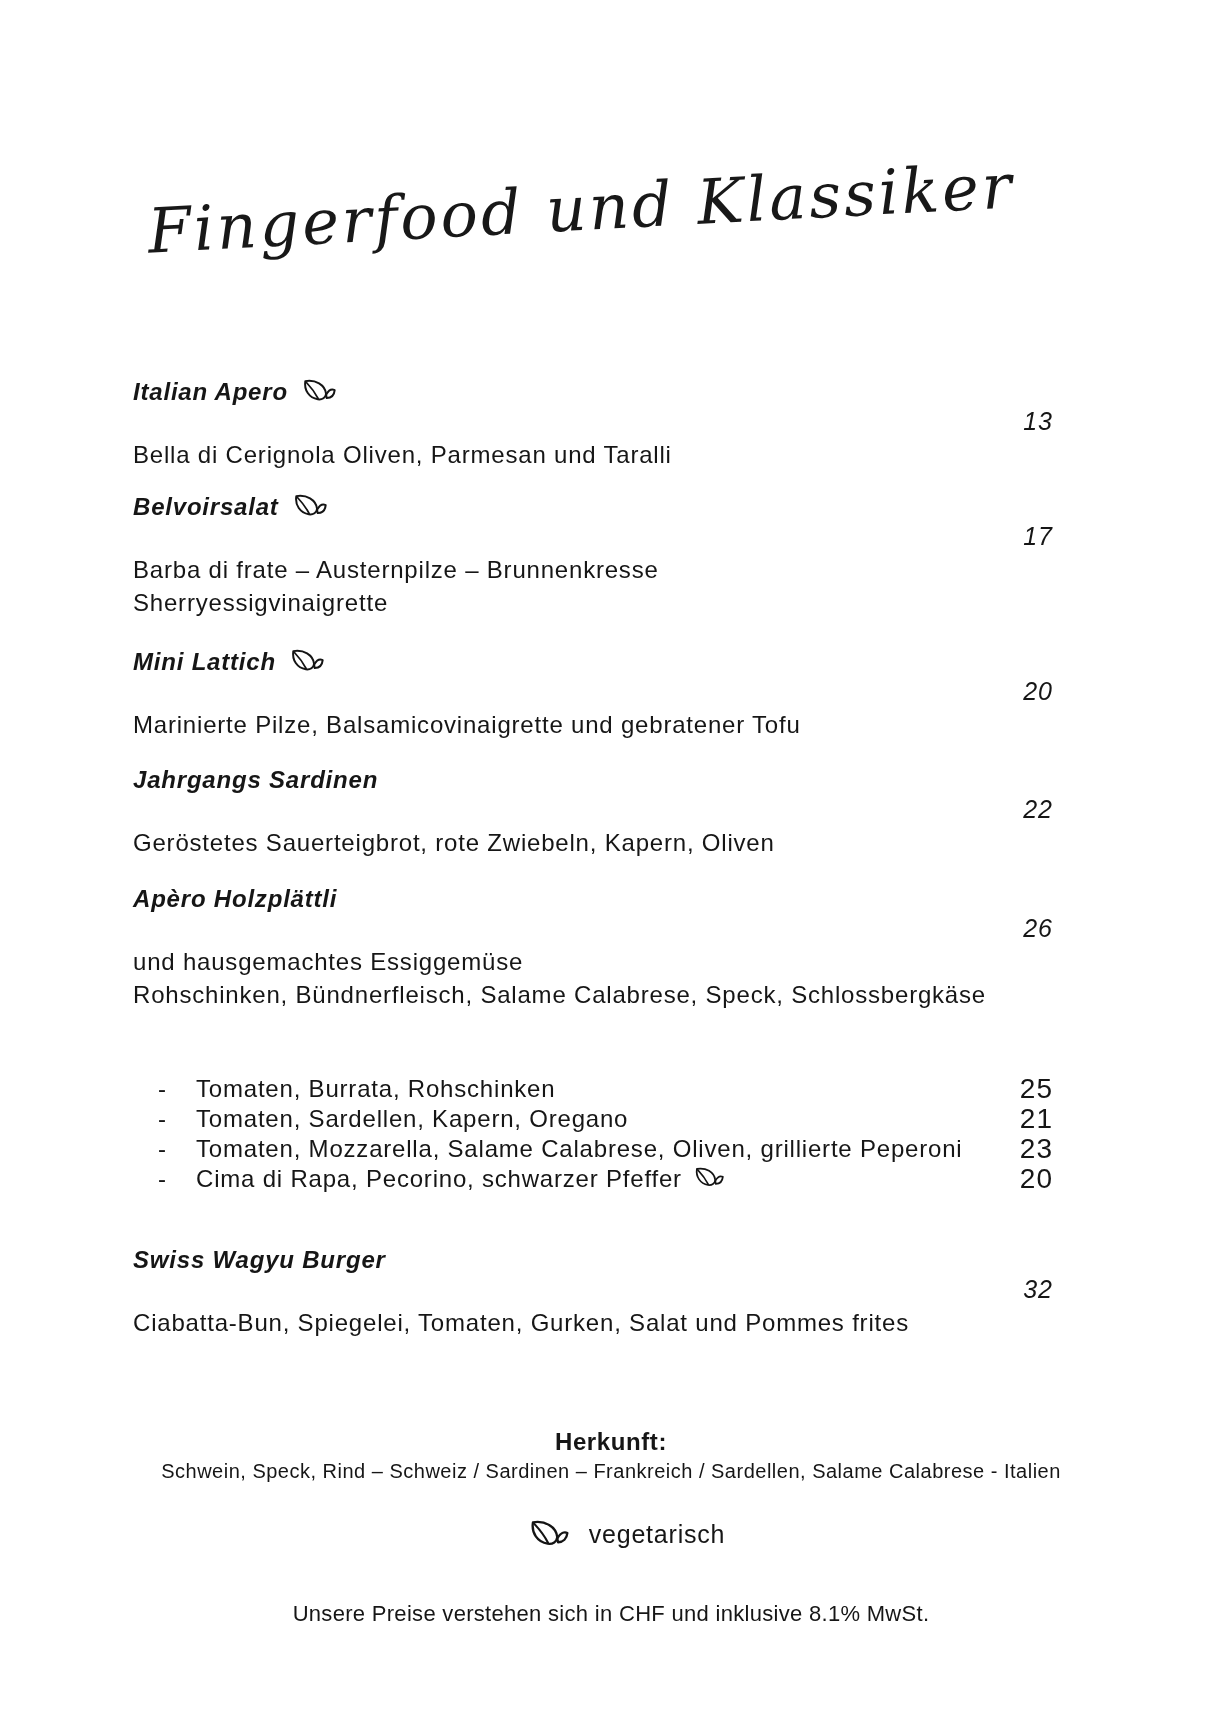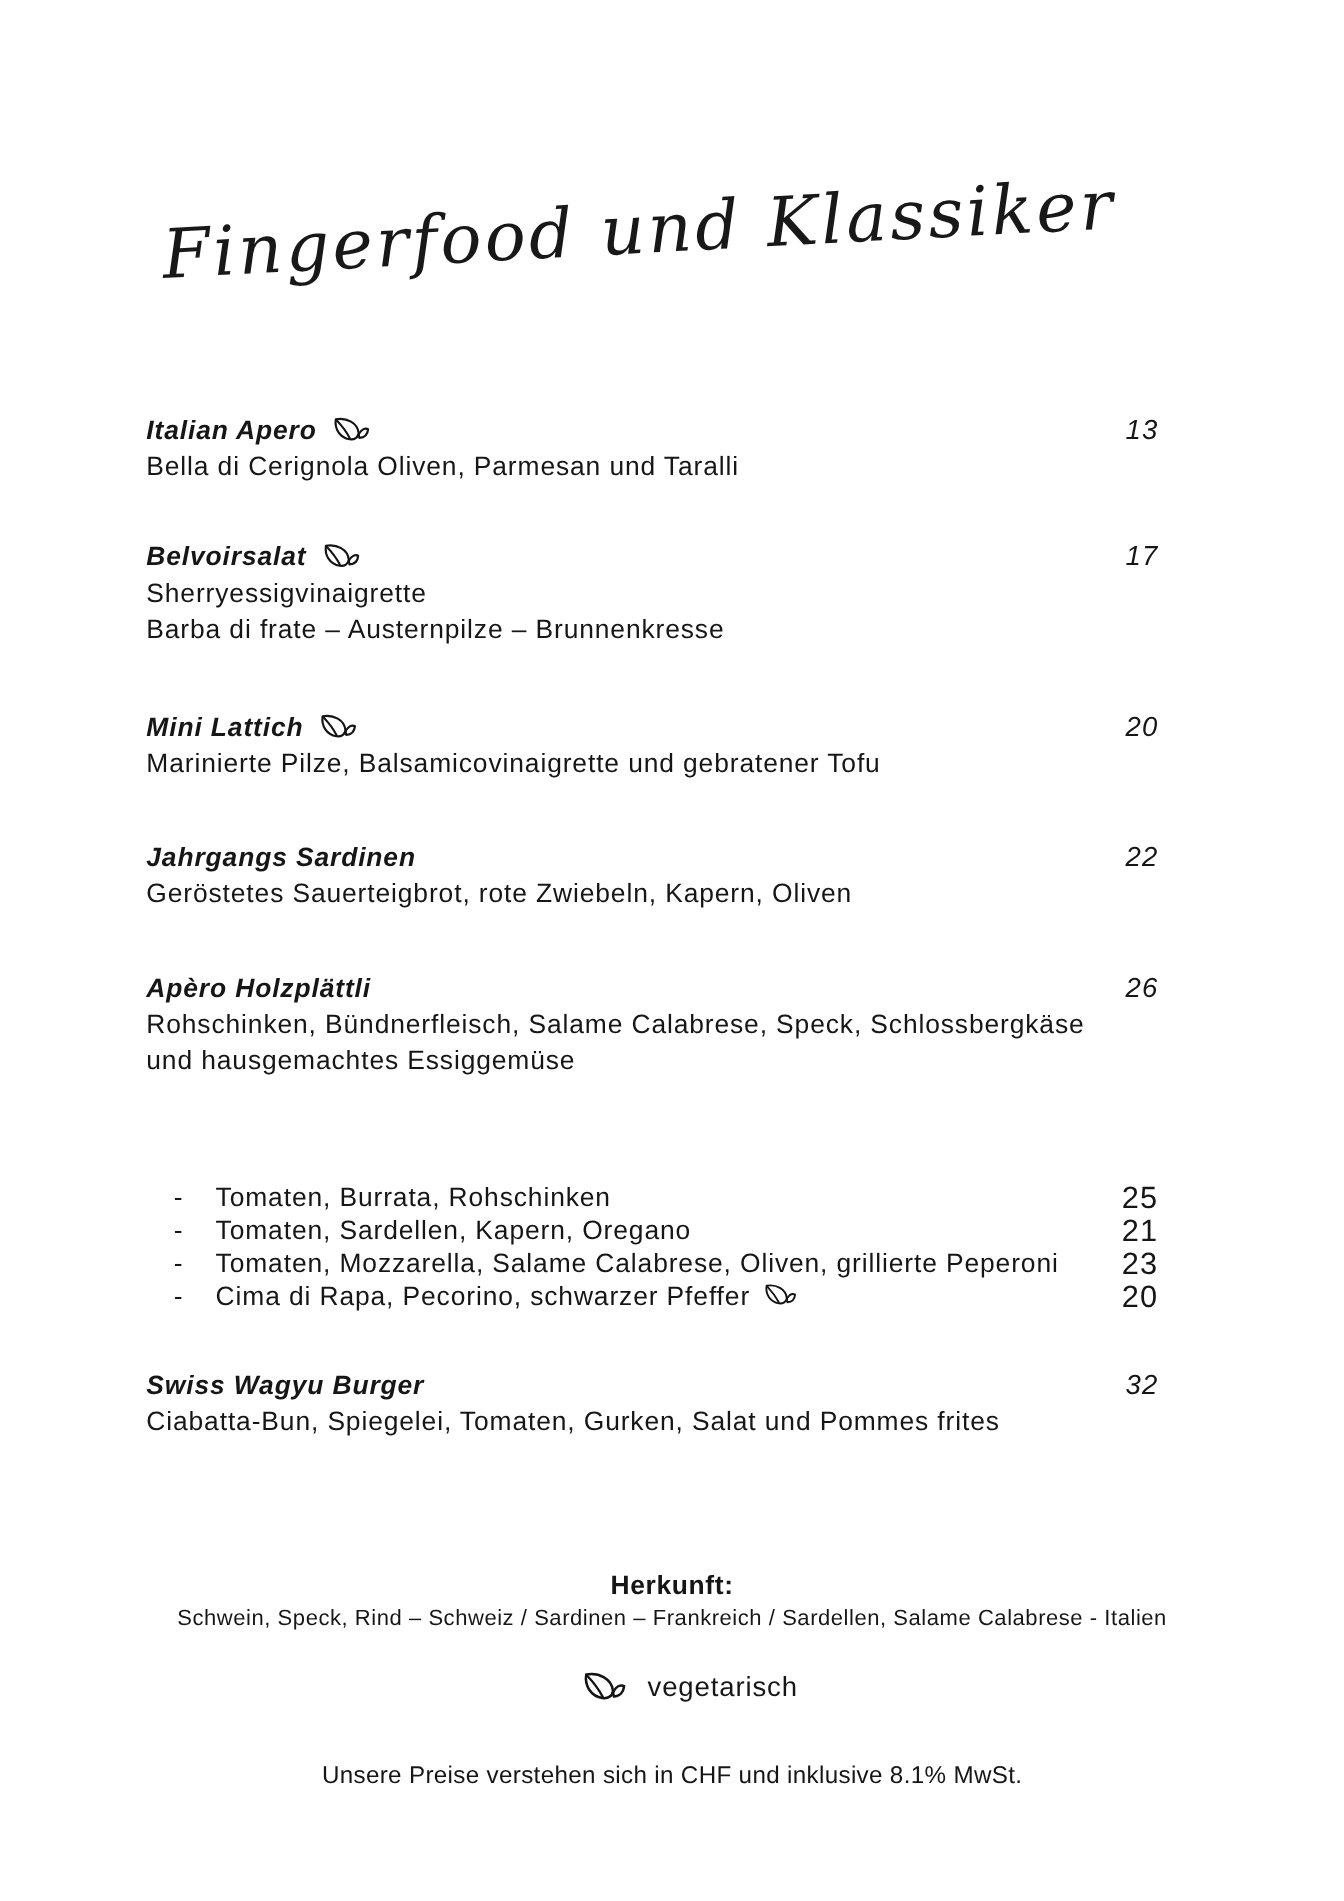--- a/index.html
+++ b/index.html
@@ -42,20 +42,21 @@
     font-size:24px;
     line-height:33px;
     letter-spacing:0.8px;
     white-space:nowrap;
   }
   .item-price{
     margin-left:auto;
     font-size:25px;
     line-height:33px;
     letter-spacing:1px;
+    margin-top:30px;
   }
   .item-desc{
     font-size:24px;
     line-height:33px;
     letter-spacing:0.8px;
     white-space:nowrap;
   }
   .leaf{
     display:inline-block;
     width:34px;height:27px;
@@ -174,22 +175,22 @@
   <div class="item" style="top:490px">
     <div class="item-head">
       <span class="item-name">Belvoirsalat</span>
       <span class="leaf">
           <svg>
             <use href="#leaf-sym"></use>
           </svg>
         </span>
       <span class="item-price">17</span>
     </div>
+    <div class="item-desc">Barba di frate – Austernpilze – Brunnenkresse</div>
     <div class="item-desc">Sherryessigvinaigrette</div>
-    <div class="item-desc">Barba di frate – Austernpilze – Brunnenkresse</div>
   </div>
 
   <div class="item" style="top:645px">
     <div class="item-head">
       <span class="item-name">Mini Lattich</span>
       <span class="leaf">
           <svg>
             <use href="#leaf-sym"></use>
           </svg>
         </span>
@@ -204,22 +205,22 @@
       <span class="item-price">22</span>
     </div>
     <div class="item-desc">Geröstetes Sauerteigbrot, rote Zwiebeln, Kapern, Oliven</div>
   </div>
 
   <div class="item" style="top:882px">
     <div class="item-head">
       <span class="item-name">Apèro Holzplättli</span>
       <span class="item-price">26</span>
     </div>
+    <div class="item-desc">und hausgemachtes Essiggemüse</div>
     <div class="item-desc">Rohschinken, Bündnerfleisch, Salame Calabrese, Speck, Schlossbergkäse</div>
-    <div class="item-desc">und hausgemachtes Essiggemüse</div>
   </div>
 
 
   <div class="variants" style="top:1074px">
     <div class="variant-row">
       <span class="variant-dash">-</span>
       <span class="variant-text">Tomaten, Burrata, Rohschinken</span>
       <span class="variant-price">25</span>
     </div>
     <div class="variant-row">

